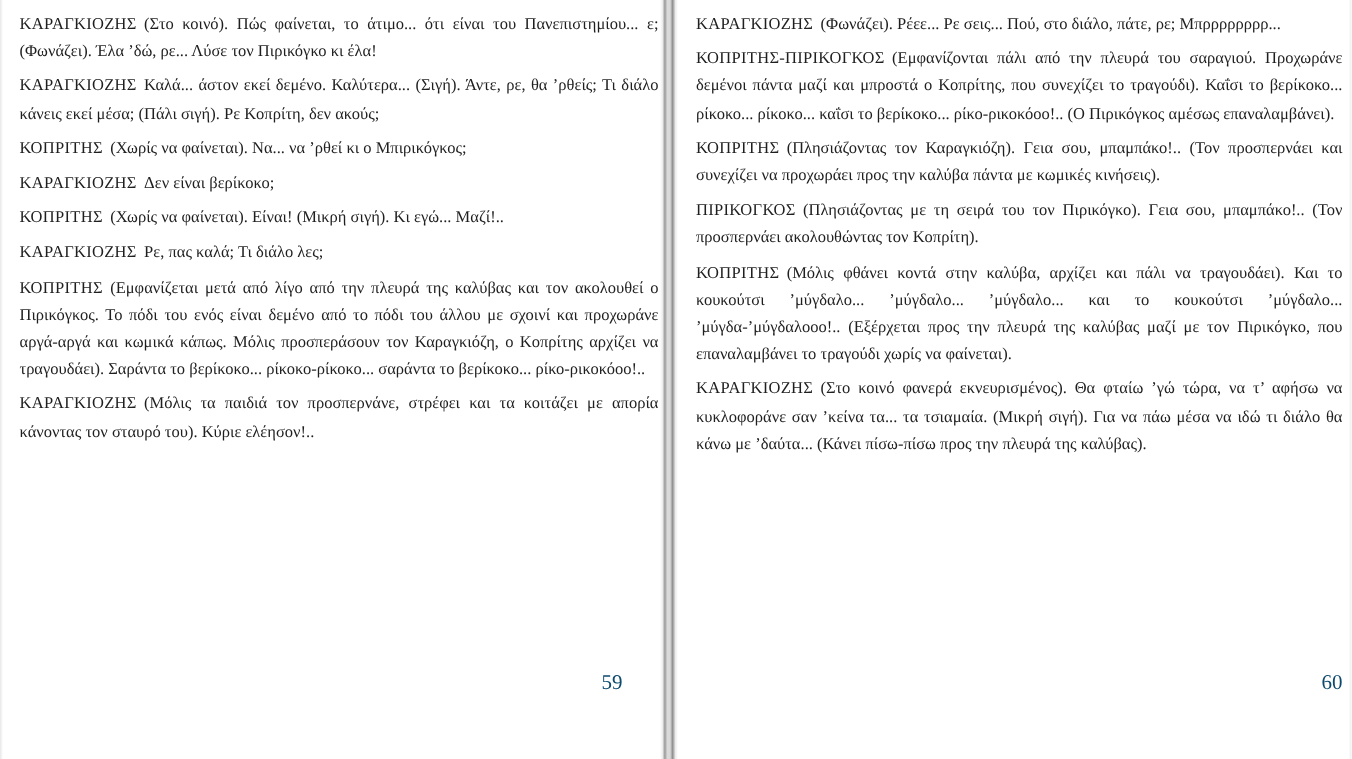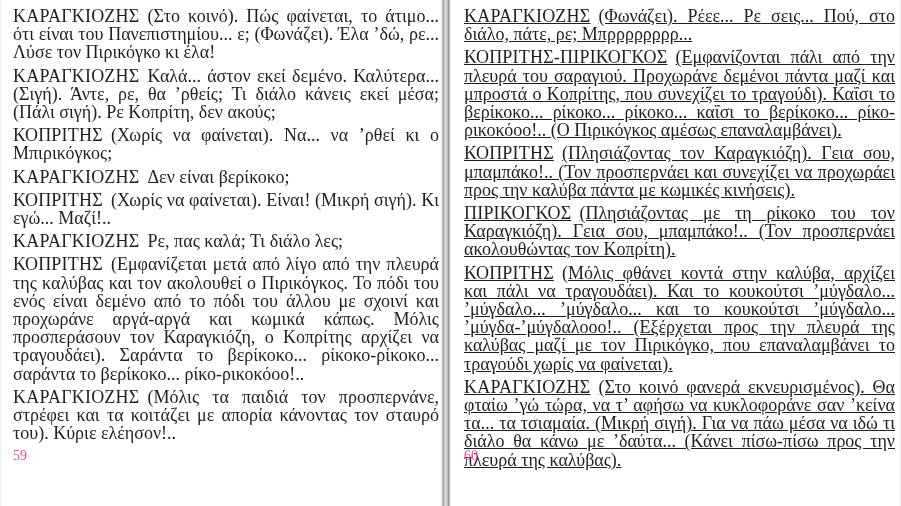--- a/index.html
+++ b/index.html
@@ -31,43 +31,43 @@
   }
   .spread::before { left: 0; background: linear-gradient(to right, #e7e7e7, rgba(255,255,255,0)); }
   .spread::after  { right: 0; background: linear-gradient(to left, #ededed, rgba(255,255,255,0)); }
 
   .page {
     position: relative;
     box-sizing: border-box;
     height: 506px;
   }
   .page-left  { width: 440px; padding: 7px 0 0 13px; }
-  .page-right { width: 449px; padding: 7px 0 0 12px; text-decoration: underline; }
+  .page-right { width: 449px; padding: 7px 0 0 12px; }
 
   .page-body-left  { width: 426px; }
   .page-body-right { width: 431px; }
 
   .para {
     margin: 0 0 5px 0;
-    font-size: 18px;
+    font-size: 11px;
     line-height: 18.2px;
     text-align: justify;
     text-justify: inter-word;
   }
   .speaker {
     letter-spacing: 0.2px;
     margin-right: 0.45em;
     white-space: nowrap;
   }
   .page-number {
     position: absolute;
     top: 448px;
     font-size: 14px;
-    color: #ec4899;
-    text-align: left;
+    color: #0c4a6e;
+    text-align: right;
   }
   .page-number-left  { left: 13px;  width: 402px; }
   .page-number-right { left: 12px;  width: 431px; }
 
   
   .spine {
     flex: 0 0 12px;
     width: 12px;
     height: 506px;
     background: linear-gradient(to right,
@@ -100,20 +100,20 @@
     <div class="page-number page-number-left">59</div>
   </div>
 
   <div class="spine"></div>
 
   <div class="page page-right">
     <div class="page-body-right">
       <p class="para"><span class="speaker">ΚΑΡΑΓΚΙΟΖΗΣ</span><span>(Φωνάζει). Ρέεε... Ρε σεις... Πού, στο διάλο, πάτε, ρε; Μπρρρρρρρρ...</span></p>
       <p class="para"><span class="speaker">ΚΟΠΡΙΤΗΣ-ΠΙΡΙΚΟΓΚΟΣ</span><span>(Εμφανίζονται πάλι από την πλευρά του σαραγιού. Προχωράνε δεμένοι πάντα μαζί και μπροστά ο Κοπρίτης, που συνεχίζει το τραγούδι). Καΐσι το βερίκοκο... ρίκοκο... ρίκοκο... καΐσι το βερίκοκο... ρίκο-ρικοκόοο!.. (Ο Πιρικόγκος αμέσως επαναλαμβάνει).</span></p>
       <p class="para"><span class="speaker">ΚΟΠΡΙΤΗΣ</span><span>(Πλησιάζοντας τον Καραγκιόζη). Γεια σου, μπαμπάκο!.. (Τον προσπερνάει και συνεχίζει να προχωράει προς την καλύβα πάντα με κωμικές κινήσεις).</span></p>
-      <p class="para"><span class="speaker">ΠΙΡΙΚΟΓΚΟΣ</span><span>(Πλησιάζοντας με τη ρίκοκο του τον Καραγκιόζη). Γεια σου, μπαμπάκο!.. (Τον προσπερνάει ακολουθώντας τον Κοπρίτη).</span></p>
+      <p class="para"><span class="speaker">ΠΙΡΙΚΟΓΚΟΣ</span><span>(Πλησιάζοντας με τη σειρά του τον Πιρικόγκο). Γεια σου, μπαμπάκο!.. (Τον προσπερνάει ακολουθώντας τον Κοπρίτη).</span></p>
       <p class="para"><span class="speaker">ΚΟΠΡΙΤΗΣ</span><span>(Μόλις φθάνει κοντά στην καλύβα, αρχίζει και πάλι να τραγουδάει). Και το κουκούτσι ’μύγδαλο... ’μύγδαλο... ’μύγδαλο... και το κουκούτσι ’μύγδαλο... ’μύγδα-’μύγδαλοοο!.. (Εξέρχεται προς την πλευρά της καλύβας μαζί με τον Πιρικόγκο, που επαναλαμβάνει το τραγούδι χωρίς να φαίνεται).</span></p>
       <p class="para"><span class="speaker">ΚΑΡΑΓΚΙΟΖΗΣ</span><span>(Στο κοινό φανερά εκνευρισμένος). Θα φταίω ’γώ τώρα, να τ’ αφήσω να κυκλοφοράνε σαν ’κείνα τα... τα τσιαμαία. (Μικρή σιγή). Για να πάω μέσα να ιδώ τι διάλο θα κάνω με ’δαύτα... (Κάνει πίσω-πίσω προς την πλευρά της καλύβας).</span></p>
     </div>
     <div class="page-number page-number-right">60</div>
   </div>
 
 </div>
 
 </body></html>

